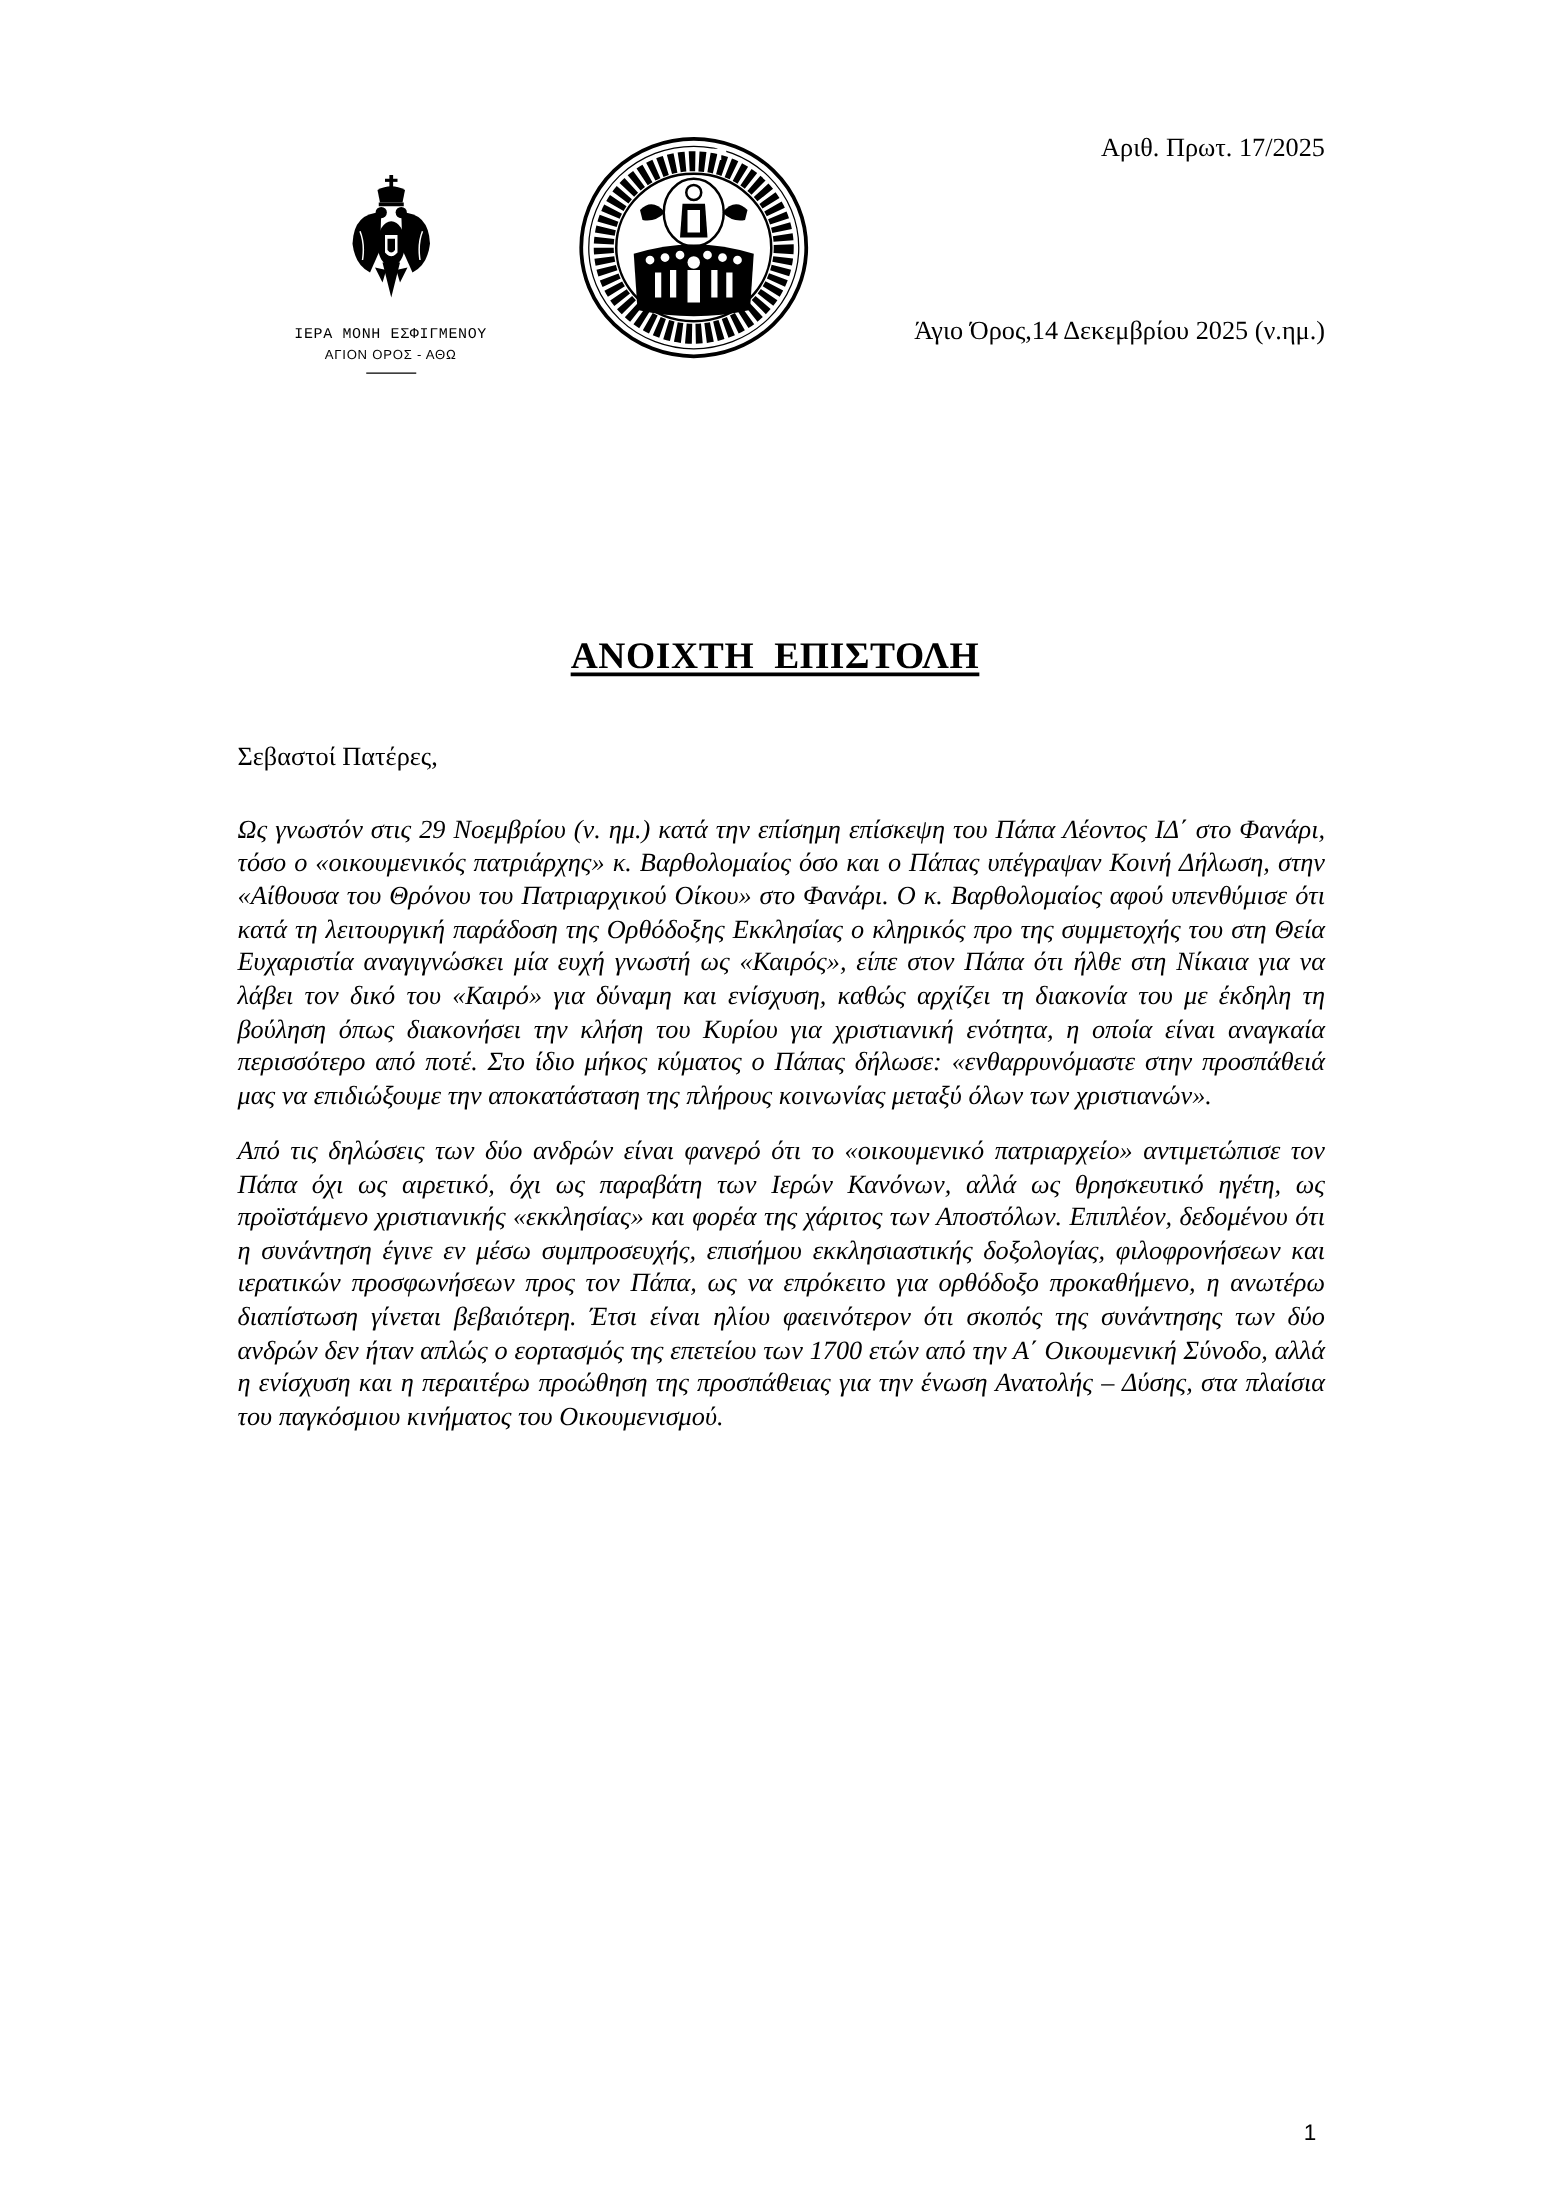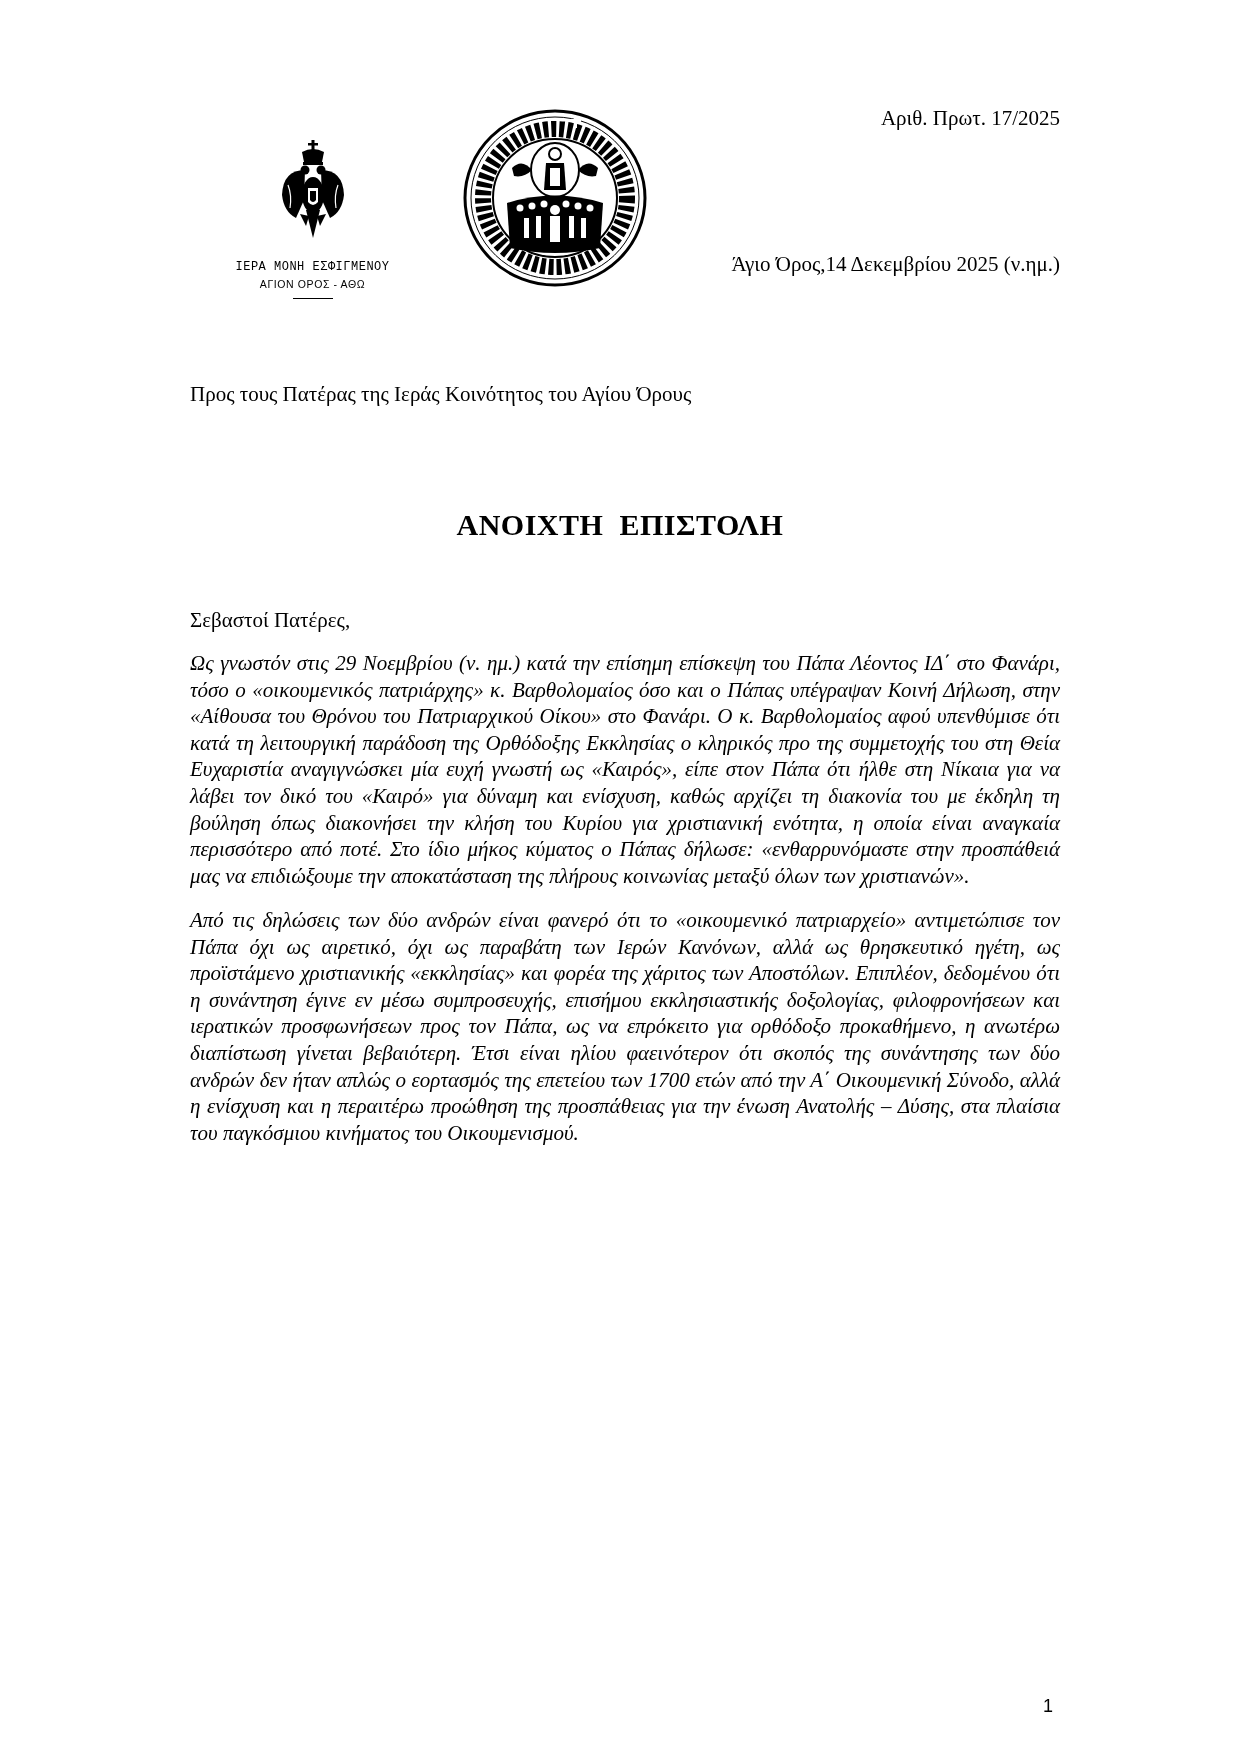--- a/index.html
+++ b/index.html
@@ -8,22 +8,22 @@
     .protocol { position: absolute; right: 180px; top: 106px; font-size: 21px; white-space: nowrap; }
     .date-line { position: absolute; right: 180px; top: 252px; font-size: 21px; white-space: nowrap; }
     .crest-block { position: absolute; left: 195px; top: 140px; width: 235px; text-align: center; }
     .crest-block svg { display: block; margin: 0 auto; }
     .crest-name { font-family: Liberation Mono, monospace; font-size: 12px; letter-spacing: 0.5px; margin-top: 20px; white-space: nowrap; }
     .crest-sub { font-family: Liberation Sans, sans-serif; font-size: 10.5px; letter-spacing: 0.6px; margin-top: 4px; white-space: nowrap; }
     .crest-rule { width: 40px; height: 1px; background: #000; margin: 8px auto 0; }
     .seal { position: absolute; left: 462px; top: 108px; width: 186px; height: 180px; }
     .recipient { position: absolute; left: 190px; top: 382px; font-size: 21px; white-space: nowrap; }
     .title { position: absolute; left: 0; width: 1240px; top: 508px; text-align: center; font-size: 30px; font-weight: bold; }
-    .title span { text-decoration-thickness: 3px; text-underline-offset: 4px; letter-spacing: 0.5px; }
-    .salutation { position: absolute; left: 190px; top: 608px; font-size: 21px; }
+    .title span { text-decoration: underline; text-decoration-thickness: 3px; text-underline-offset: 4px; letter-spacing: 0.5px; }
+    .salutation { position: absolute; left: 190px; top: 593px; font-size: 21px; }
     .body { position: absolute; left: 190px; width: 870px; font-size: 21px; line-height: 26.6px; text-align: justify; font-style: italic; }
     .p1 { top: 650px; }
     .p2 { top: 907px; }
     .pagenum { position: absolute; left: 1043px; top: 1696px; font-family: "Liberation Sans", sans-serif; font-size: 18px; }
   </style>
 </head>
 <body>
 
 <div class="page">
 
@@ -89,21 +89,20 @@
       <rect x="107" y="108" width="5" height="22"></rect>
         <rect x="119" y="110" width="5" height="20"></rect>
     </g>
 
     <rect x="112" y="8" width="3" height="12" fill="#fff"></rect>
     <rect x="108" y="11" width="11" height="3" fill="#fff"></rect>
   </svg>
 
   <div class="date-line">Άγιο Όρος,14 Δεκεμβρίου 2025 (ν.ημ.)</div>
 
-  <div class="recipient">Προς τους Πατέρας της Ιεράς Κοινότητος του Αγίου Όρους</div>
 
   <div class="title">
     <span style="white-space: pre;">ΑΝΟΙΧΤΗ  ΕΠΙΣΤΟΛΗ</span>
   </div>
 
   <div class="salutation">Σεβαστοί Πατέρες,</div>
 
   <p class="body p1" style="margin:0;">Ως γνωστόν στις 29 Νοεμβρίου (ν. ημ.) κατά την επίσημη επίσκεψη του Πάπα Λέοντος ΙΔ΄ στο Φανάρι, τόσο ο «οικουμενικός πατριάρχης» κ. Βαρθολομαίος όσο και ο Πάπας υπέγραψαν Κοινή Δήλωση, στην «Αίθουσα του Θρόνου του Πατριαρχικού Οίκου» στο Φανάρι. Ο κ. Βαρθολομαίος αφού υπενθύμισε ότι κατά τη λειτουργική παράδοση της Ορθόδοξης Εκκλησίας ο κληρικός προ της συμμετοχής του στη Θεία Ευχαριστία αναγιγνώσκει μία ευχή γνωστή ως «Καιρός», είπε στον Πάπα ότι ήλθε στη Νίκαια για να λάβει τον δικό του «Καιρό» για δύναμη και ενίσχυση, καθώς αρχίζει τη διακονία του με έκδηλη τη βούληση όπως διακονήσει την κλήση του Κυρίου για χριστιανική ενότητα, η οποία είναι αναγκαία περισσότερο από ποτέ. Στο ίδιο μήκος κύματος ο Πάπας δήλωσε: «ενθαρρυνόμαστε στην προσπάθειά μας να επιδιώξουμε την αποκατάσταση της πλήρους κοινωνίας μεταξύ όλων των χριστιανών».</p>
   <p class="body p2" style="margin:0;">Από τις δηλώσεις των δύο ανδρών είναι φανερό ότι το «οικουμενικό πατριαρχείο» αντιμετώπισε τον Πάπα όχι ως αιρετικό, όχι ως παραβάτη των Ιερών Κανόνων, αλλά ως θρησκευτικό ηγέτη, ως προϊστάμενο χριστιανικής «εκκλησίας» και φορέα της χάριτος των Αποστόλων. Επιπλέον, δεδομένου ότι η συνάντηση έγινε εν μέσω συμπροσευχής, επισήμου εκκλησιαστικής δοξολογίας, φιλοφρονήσεων και ιερατικών προσφωνήσεων προς τον Πάπα, ως να επρόκειτο για ορθόδοξο προκαθήμενο, η ανωτέρω διαπίστωση γίνεται βεβαιότερη. Έτσι είναι ηλίου φαεινότερον ότι σκοπός της συνάντησης των δύο ανδρών δεν ήταν απλώς ο εορτασμός της επετείου των 1700 ετών από την Α΄ Οικουμενική Σύνοδο, αλλά η ενίσχυση και η περαιτέρω προώθηση της προσπάθειας για την ένωση Ανατολής – Δύσης, στα πλαίσια του παγκόσμιου κινήματος του Οικουμενισμού.</p>
 

